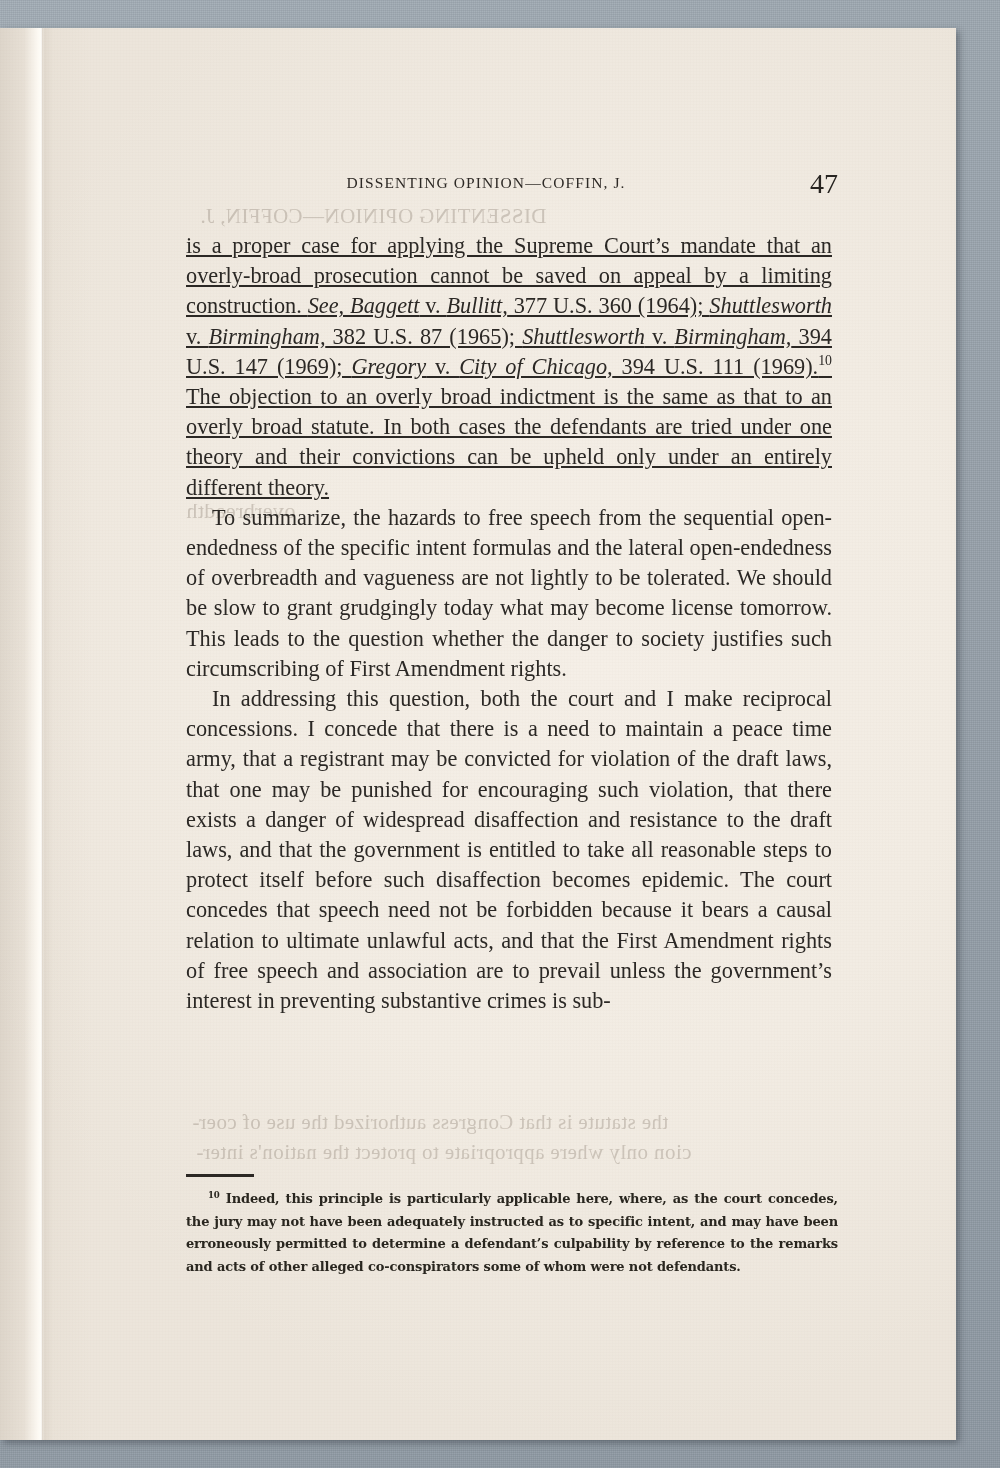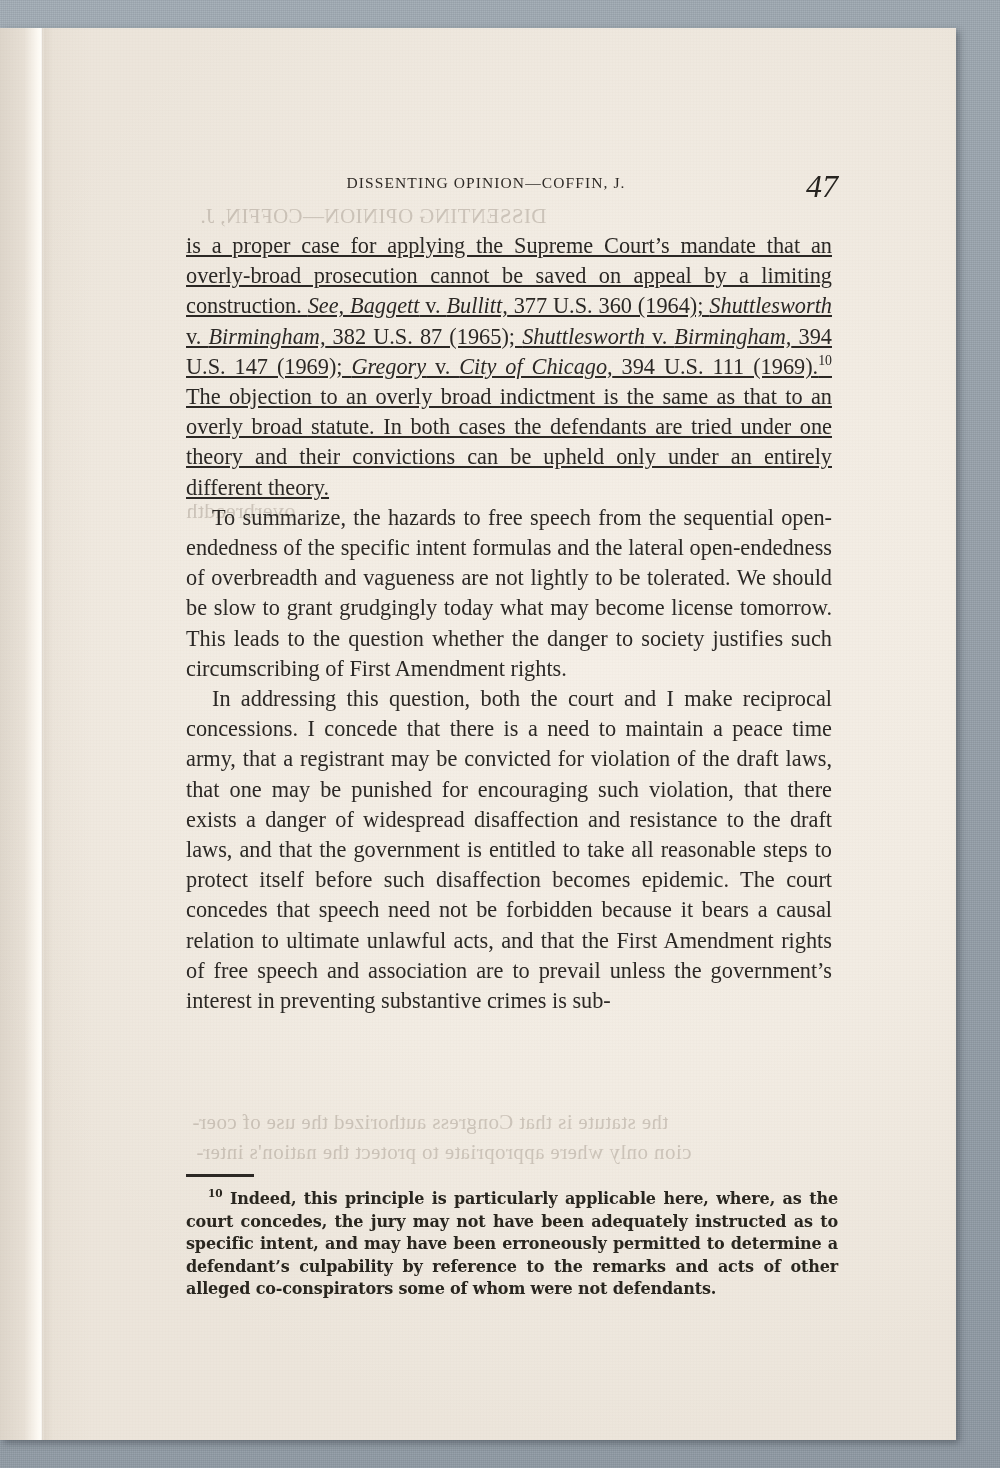--- a/index.html
+++ b/index.html
@@ -115,23 +115,22 @@
     letter-spacing: 1.1px;
     font-variant: small-caps;
     text-transform: uppercase;
     color: #2e2a26;
     white-space: nowrap;
   }
   .runhead-folio {
     position: absolute;
     right: -6px;
     top: -6px;
-    font-size: 32px;
+    font-size: 28px;
     color: #272420;
-    font-style: italic;
   }
 
   #body {
     position: absolute;
     top: 203px;
     left: 0;
     width: 646px;
   }
 
   p.para {
@@ -161,21 +160,21 @@
   }
   #fnrule {
     width: 68px;
     height: 3px;
     background: #2c2824;
     margin-bottom: 11px;
   }
   #fntext {
     margin: 0;
     font-family: "DejaVu Serif", serif;
-    font-size: 16px;
+    font-size: 13px;
     line-height: 22.6px;
     text-align: justify;
     text-indent: 22px;
     color: #29261f;
     font-weight: 600;
     letter-spacing: -0.15px;
   }
   #fntext sup {
     font-size: 0.66em;
     vertical-align: 0.62em;

